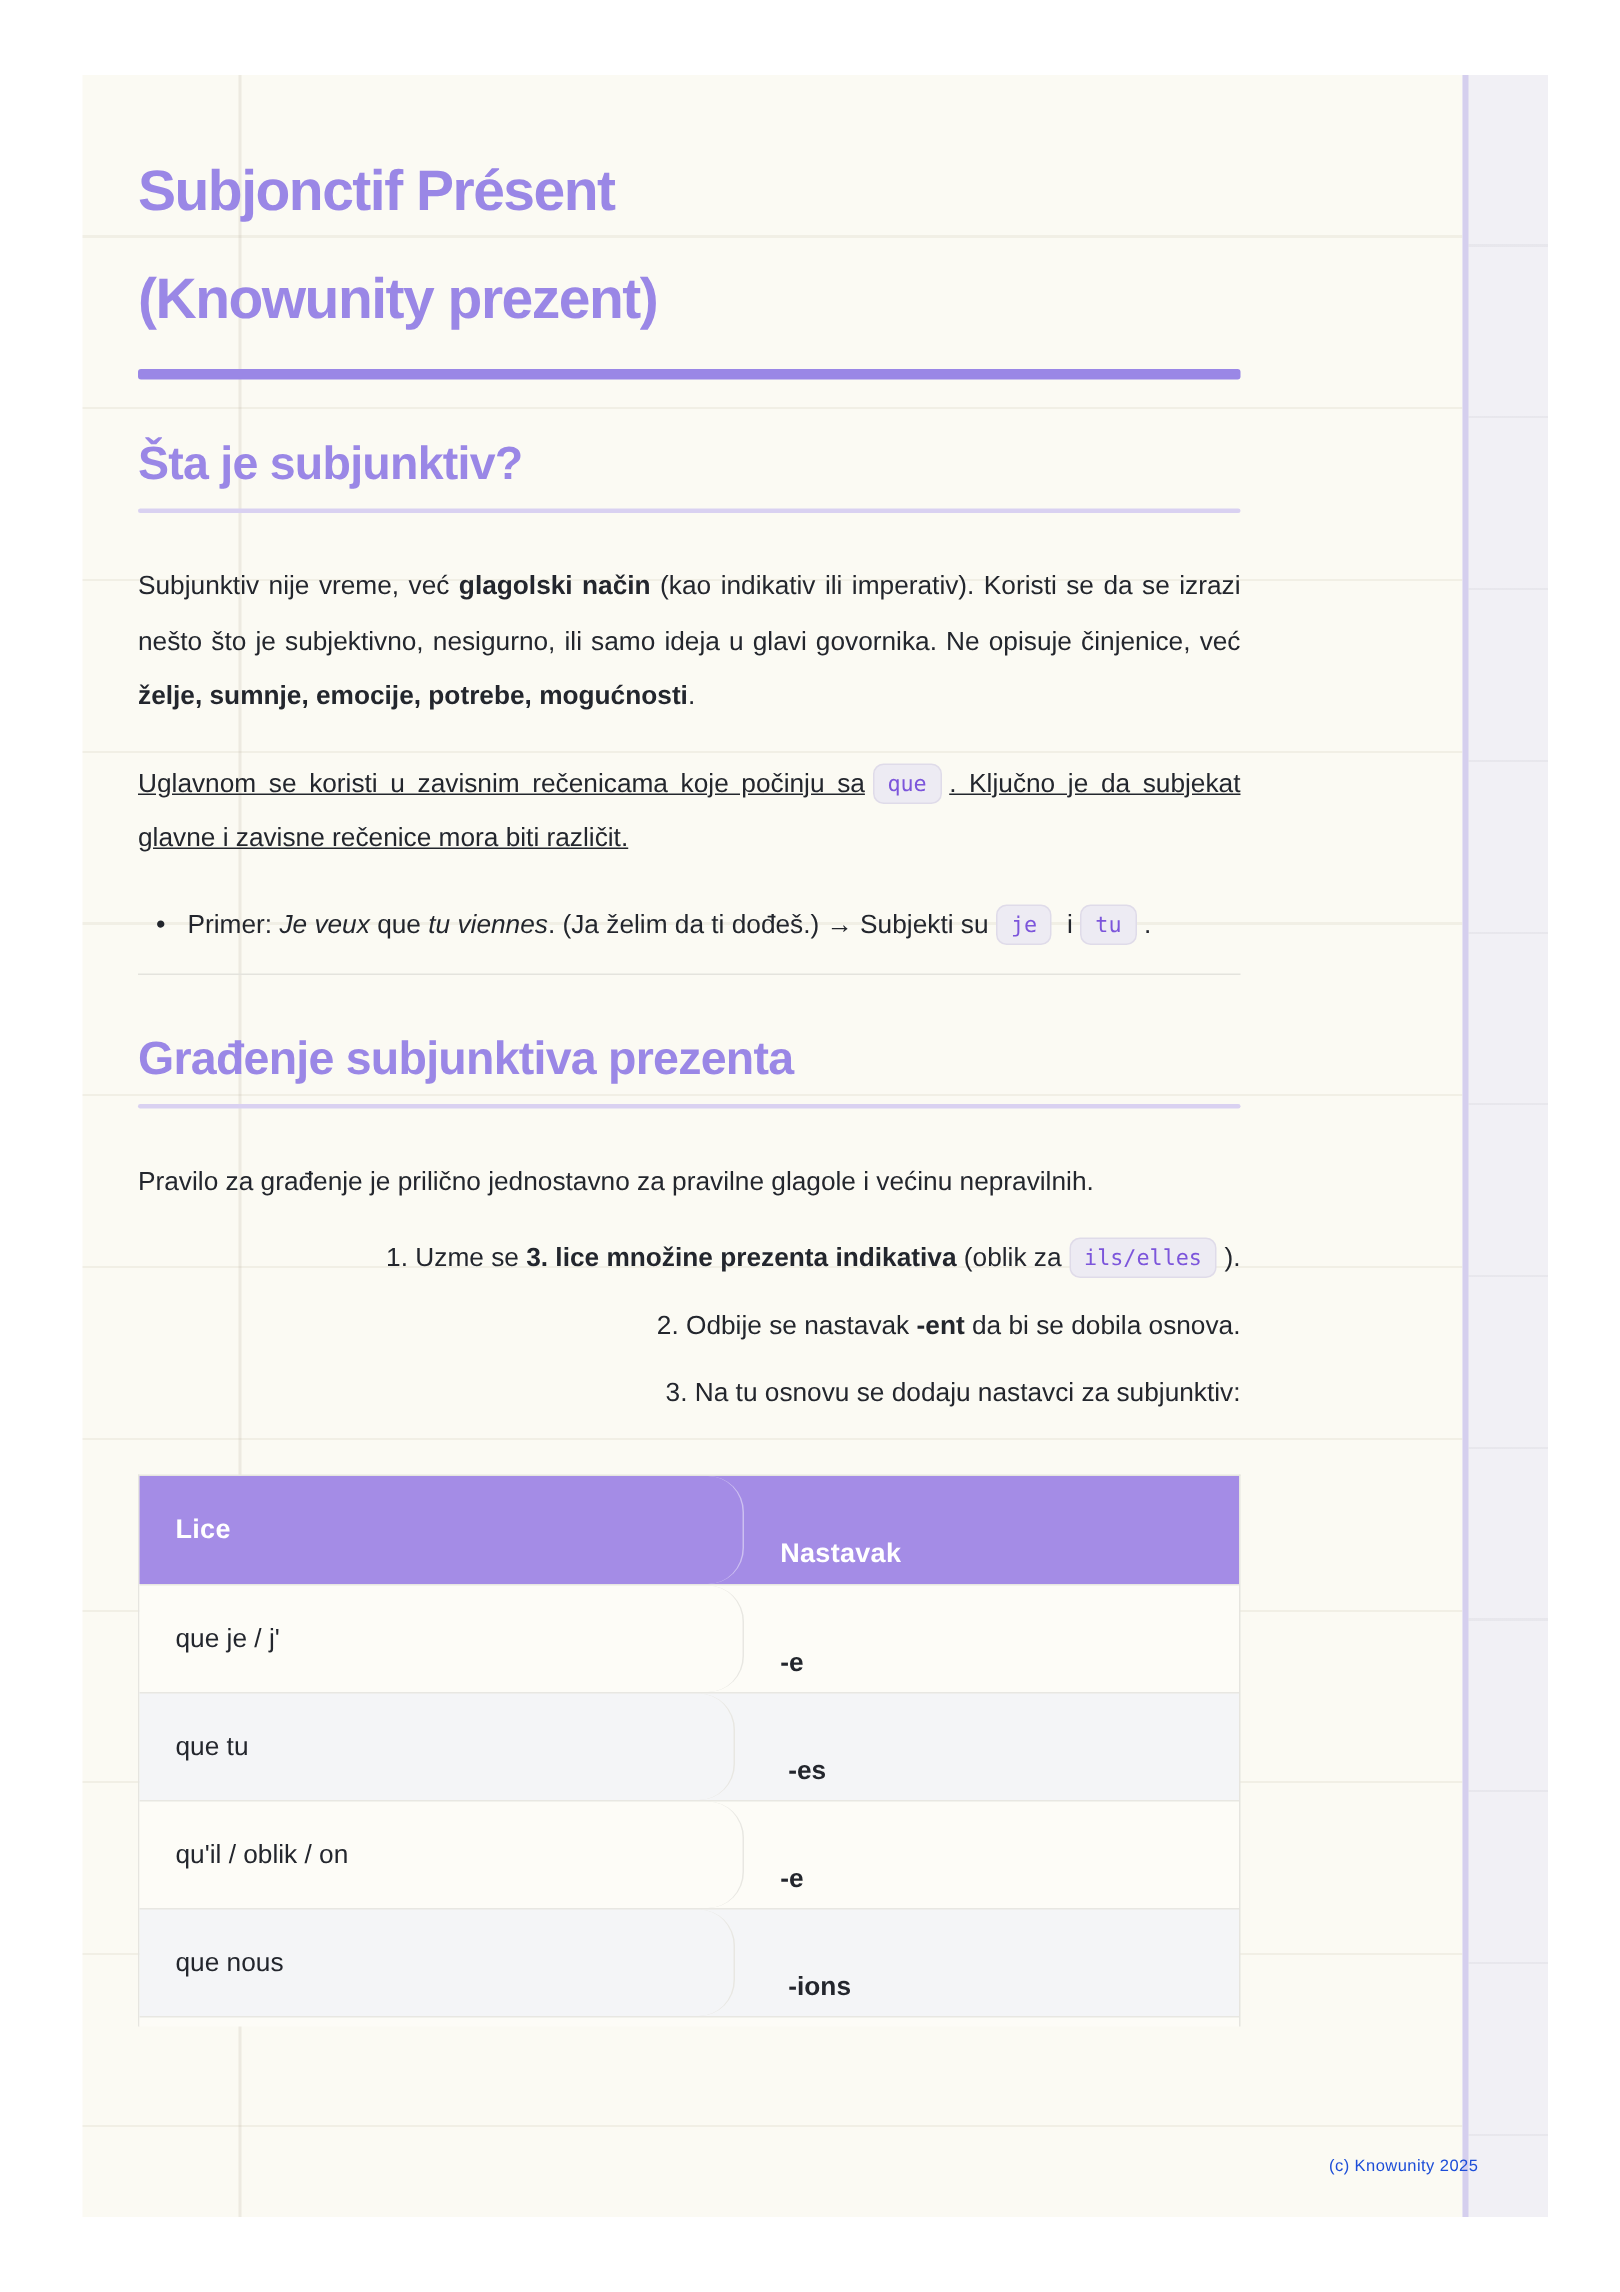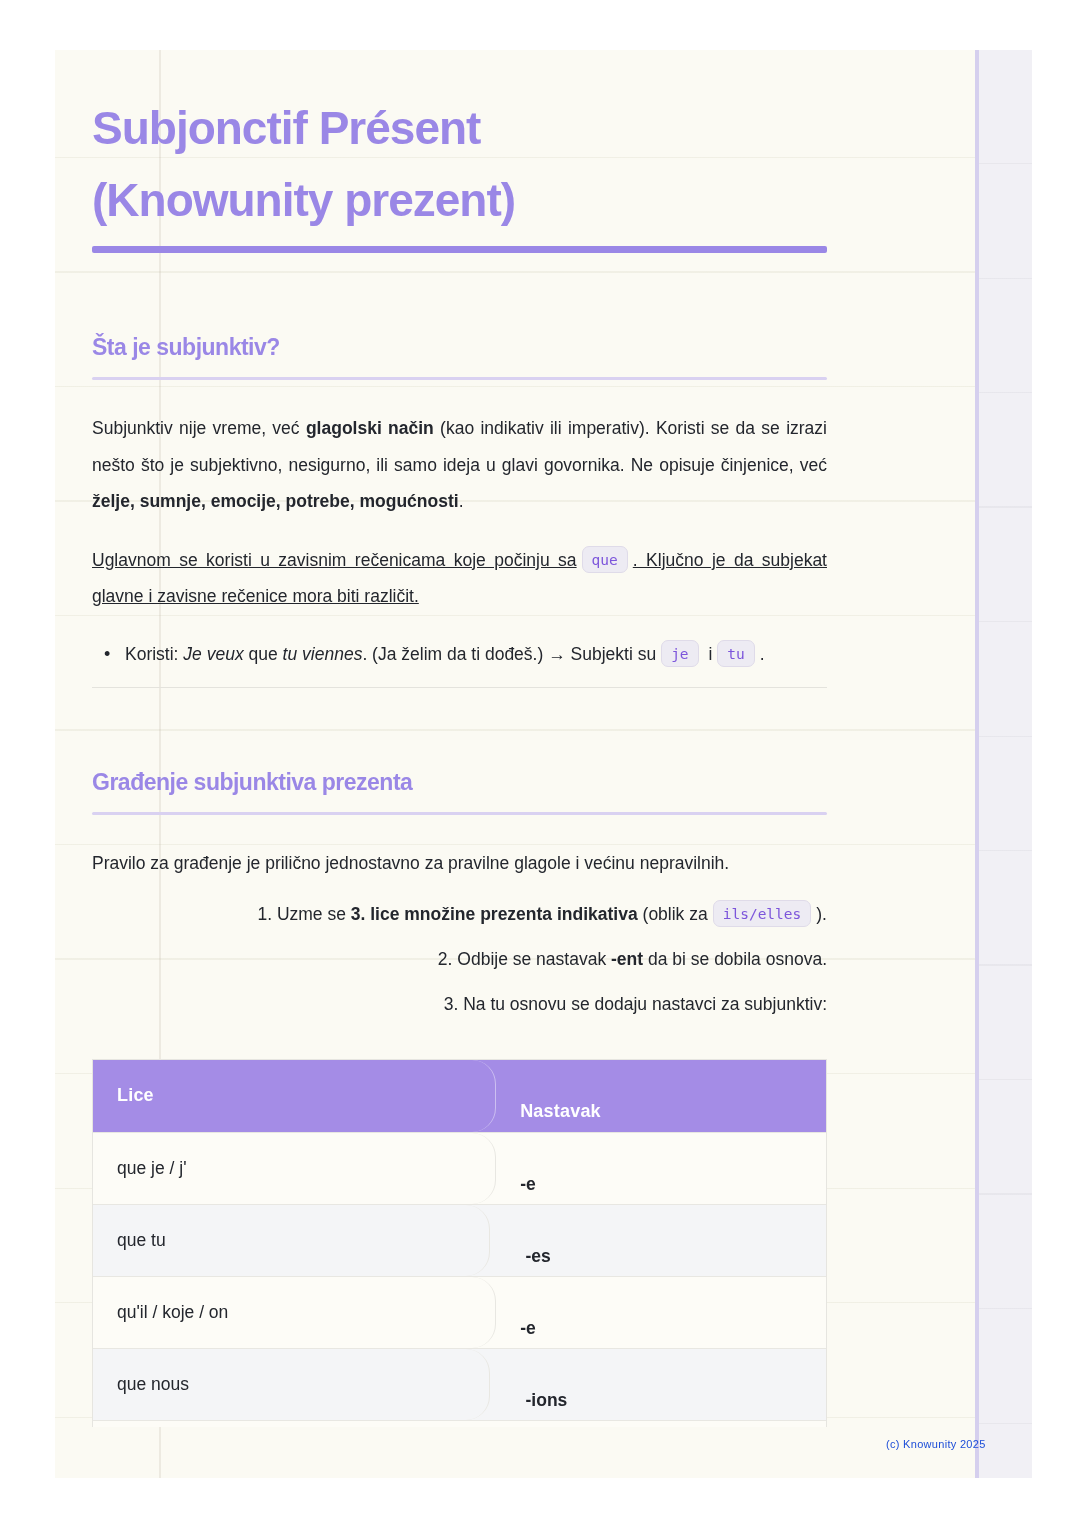--- a/index.html
+++ b/index.html
@@ -48,36 +48,36 @@
 
   
   .content {
     position: absolute;
     left: 37px; top: 0;
     width: 735px;
   }
 
   h1.doc-title {
     margin-top: 42px;
-    font-size: 46px;
+    font-size: 38px;
     line-height: 72px;
     font-weight: 800;
     letter-spacing: -1px;
     color: #9a87e6;
   }
   .title-rule {
     margin-top: 10px;
     height: 7px;
     background: #9a87e6;
     border-radius: 2px;
   }
 
   h2.section-heading {
-    margin-top: 73px;
-    font-size: 23px;
+    margin-top: 35px;
+    font-size: 31px;
     line-height: 42px;
     font-weight: 800;
     letter-spacing: -0.5px;
     color: #9a87e6;
   }
   .heading-underline {
     margin-top: 9px;
     height: 3px;
     background: #d9d1f1;
     border-radius: 2px;
@@ -216,21 +216,21 @@
     <div class="title-rule"></div>
 
     <h2 class="section-heading">Šta je subjunktiv?</h2>
     <div class="heading-underline"></div>
 
     <p class="body-text justify mt-30"><span class="sg-n">Subjunktiv nije vreme, već </span><span class="sg-b">glagolski način</span><span class="sg-n"> (kao indikativ ili imperativ). Koristi se da se izrazi nešto što je subjektivno, nesigurno, ili samo ideja u glavi govornika. Ne opisuje činjenice, već </span><span class="sg-b">želje, sumnje, emocije, potrebe, mogućnosti</span><span class="sg-n">.</span></p>
 
     <p class="body-text justify mt-22"><span class="sg-n">Uglavnom se koristi u zavisnim rečenicama koje počinju sa</span><span class="sg-c">que</span><span class="sg-n">. Ključno je da subjekat glavne i zavisne rečenice mora biti različit.</span></p>
 
     <ul class="bullet-list">
-      <li><span class="sg-n">Koristi: </span><span class="sg-i">Je veux</span><span class="sg-n"> que </span><span class="sg-i">tu viennes</span><span class="sg-n">. (Ja želim da ti dođeš.) → Subjekti su</span><span class="sg-c">je</span><span class="sg-n"> i</span><span class="sg-c">tu</span><span class="sg-n">.</span></li>
+      <li><span class="sg-n">Primer: </span><span class="sg-i">Je veux</span><span class="sg-n"> que </span><span class="sg-i">tu viennes</span><span class="sg-n">. (Ja želim da ti dođeš.) → Subjekti su</span><span class="sg-c">je</span><span class="sg-n"> i</span><span class="sg-c">tu</span><span class="sg-n">.</span></li>
     </ul>
 
     <div class="divider"></div>
 
     <h2 class="section-heading">Građenje subjunktiva prezenta</h2>
     <div class="heading-underline"></div>
 
     <p class="body-text justify mt-30">Pravilo za građenje je prilično jednostavno za pravilne glagole i većinu nepravilnih.</p>
 
     <ol class="numbered-list">
@@ -246,21 +246,21 @@
       </div>
       <div class="t-row odd">
         <div class="t-cell c1">que je / j'</div>
         <div class="t-cell c2 bold">-e</div>
       </div>
       <div class="t-row even">
         <div class="t-cell c1">que tu</div>
         <div class="t-cell c2 bold">-es</div>
       </div>
       <div class="t-row odd">
-        <div class="t-cell c1">qu'il / koje / on</div>
+        <div class="t-cell c1">qu'il / oblik / on</div>
         <div class="t-cell c2 bold">-e</div>
       </div>
       <div class="t-row even">
         <div class="t-cell c1">que nous</div>
         <div class="t-cell c2 bold">-ions</div>
       </div>
       <div class="t-row partial"></div>
     </div>
 
   </div>

